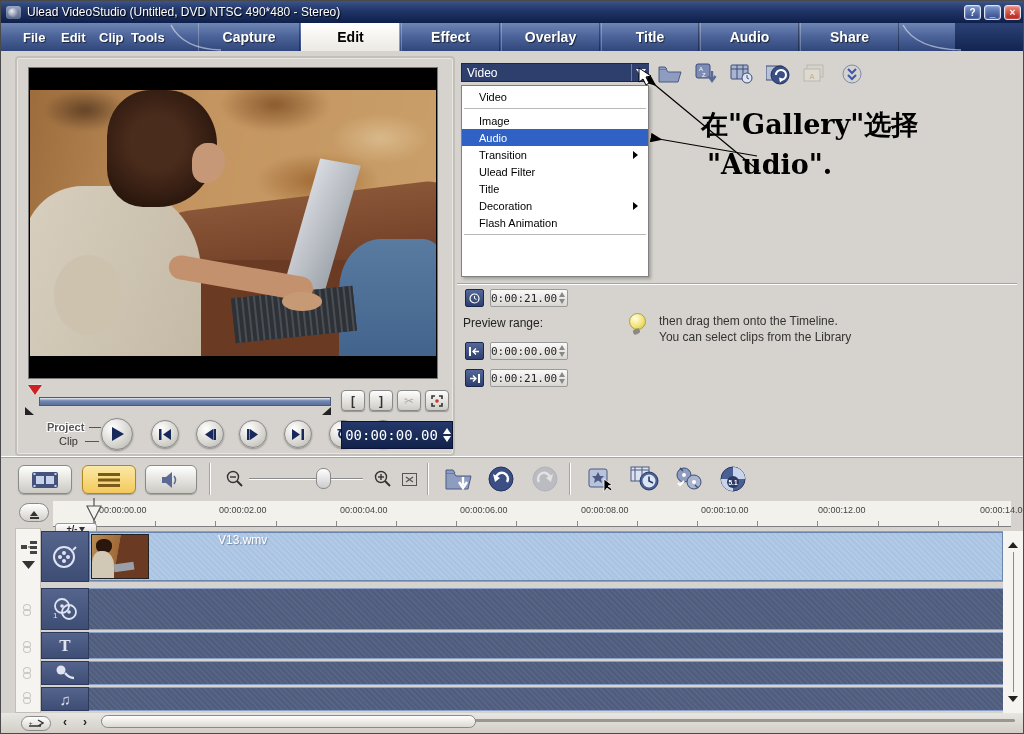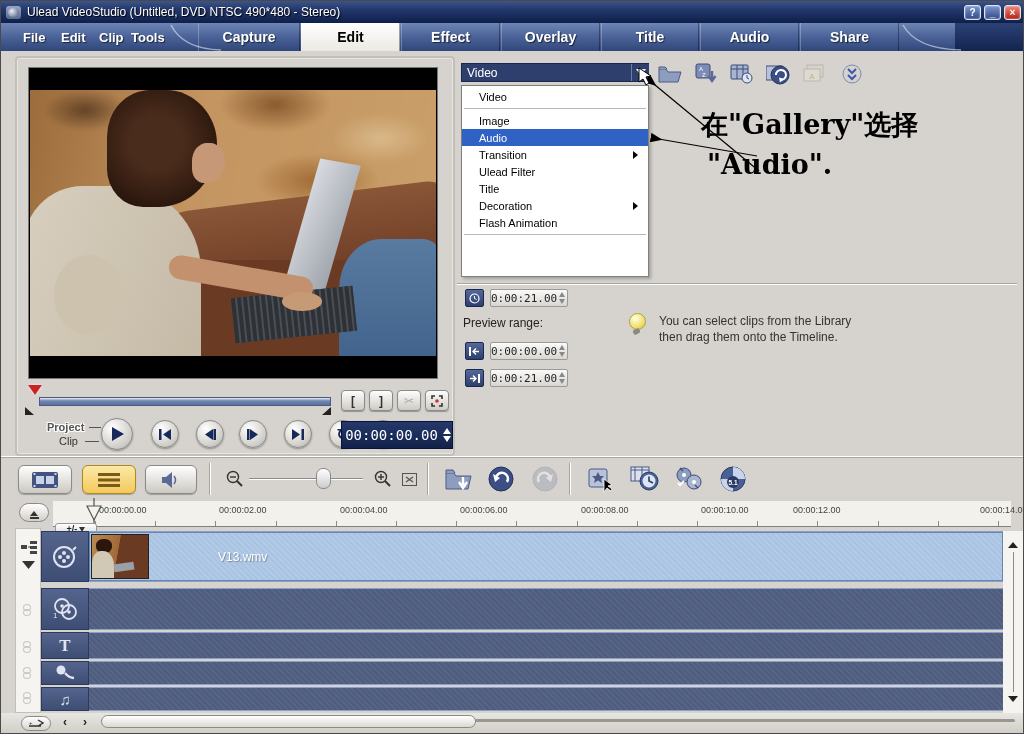--- a/index.html
+++ b/index.html
@@ -155,21 +155,21 @@
   .chain{position:absolute;left:7px;width:10px;height:14px;opacity:.5;}
   .chain i{display:block;width:8px;height:7px;border:1.5px solid #999;border-radius:50%;}
   .chain i+i{margin-top:-2px;}
   .trkhead{position:absolute;left:40px;width:48px;background:linear-gradient(#55648c,#3e4d74);
     border:1px solid #2c3a5e;display:flex;align-items:center;justify-content:center;color:#dfe4f0;}
   .trkbody{position:absolute;left:88px;width:914px;background:#4e5c7e;border-top:1px solid #8ba0c8;
     border-bottom:1px solid #8ba0c8;
     background-image:repeating-linear-gradient(45deg,rgba(255,255,255,.05) 0 2px,transparent 2px 4px);}
   .clip{position:absolute;left:88px;width:914px;background:#a9c3e3;border:1px solid #6a86ae;
     background-image:repeating-linear-gradient(45deg,rgba(255,255,255,.12) 0 2px,transparent 2px 4px);
-    display:flex;align-items:center;cursor:pointer;}
+    display:flex;cursor:pointer;}
   .clip .cname{color:#fff;font-size:12px;margin-left:128px;text-shadow:1px 1px 1px rgba(0,0,0,.3);}
   .thumb{position:absolute;left:90px;width:58px;background:#c09055;border:1px solid #222;overflow:hidden;}
   .plusminus{left:54px;top:522px;width:42px;height:12px;background:linear-gradient(#fff,#ddd);
     border:1px solid #999;border-radius:3px;font-size:9px;font-weight:bold;color:#222;display:flex;
     align-items:center;justify-content:center;gap:2px;cursor:pointer;}
   .vscroll{left:1002px;top:530px;width:20px;height:182px;background:#f5f4f1;display:flex;
     flex-direction:column;align-items:center;justify-content:space-between;padding:6px 0;}
   .vscroll .line{width:1px;flex:1;background:#8a8a8a;margin:4px 0;}
   .chev{width:0;height:0;border:5px solid transparent;cursor:pointer;}
   .chev.up{border-bottom:6px solid #222;}
@@ -446,22 +446,22 @@
       <span class="tcval">0:00:21.00</span>
       <span class="tcspin">
           <i class="up"></i>
           <i class="dn"></i>
         </span>
     </span>
   </div>
 
   <div class="a bulb"></div>
   <div class="a tiptext" style="left:658px;top:312px">
+    <div>then drag them onto the Timeline.</div>
     <div>You can select clips from the Library</div>
-    <div>then drag them onto the Timeline.</div>
   </div>
 
   <div class="a tlbar"></div>
 
   <div class="viewbtn" style="left:17px;width:54px">
     <svg width="26" height="16" viewBox="0 0 26 16" class="icoimg">
       <rect x="0" y="0" width="26" height="16" rx="2" fill="#44537e"></rect>
       <rect x="4" y="4" width="8" height="8" fill="#c8d2e8"></rect>
         <rect x="14" y="4" width="8" height="8" fill="#c8d2e8"></rect>
       <rect x="1.5" y="1" width="2" height="2" fill="#c8d2e8"></rect>
@@ -577,21 +577,21 @@
       <i></i>
       <u></u>
     </div>
   <div class="a ruler">
     <span class="rlabel" style="left:46px">00:00:00.00</span>
     <span class="rlabel" style="left:166px">00:00:02.00</span>
     <span class="rlabel" style="left:287px">00:00:04.00</span>
     <span class="rlabel" style="left:407px">00:00:06.00</span>
     <span class="rlabel" style="left:528px">00:00:08.00</span>
     <span class="rlabel" style="left:648px">00:00:10.00</span>
-    <span class="rlabel" style="left:740px">00:00:12.00</span>
+    <span class="rlabel" style="left:765px">00:00:12.00</span>
     <span class="rlabel" style="left:927px">00:00:14.00</span>
     <div class="ticks"></div>
   </div>
   <svg class="a" style="left:84px;top:497px" width="18" height="36">
     <line x1="9" y1="0" x2="9" y2="36" stroke="#333" stroke-width="1"></line>
     <polygon points="2,8 16,8 9,22" fill="#f4f3ef" stroke="#555" stroke-width="1.2"></polygon>
   </svg>
 
   <div class="a plusminus">
     <span>+/-</span>

